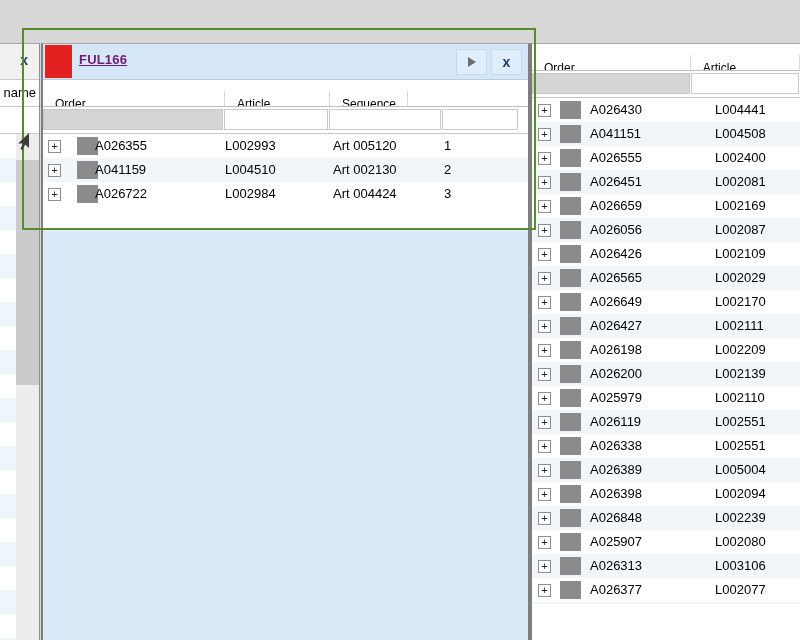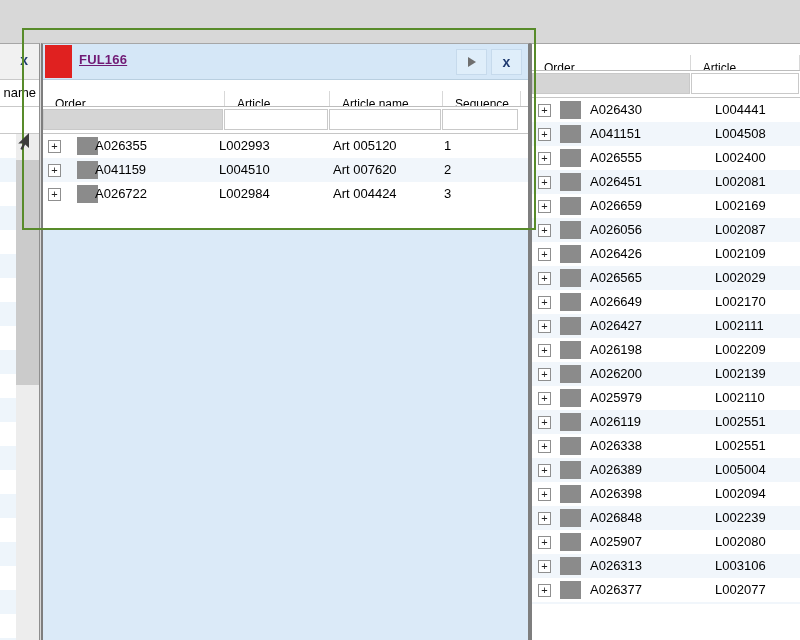--- a/index.html
+++ b/index.html
@@ -51,21 +51,21 @@
                background:#dbeaf8; border-top:1px solid #a6a6a6;
                border-left:2px solid #7e7e7e; border-right:2px solid #7e7e7e; }
   .ful-panel .titlebar { background:#d5e7f7; border-bottom:1px solid #b9cfe0; }
   .ful-panel .btn-expand { left:413px; }
   .ful-panel .btn-close  { left:448px; }
   .ful-panel .h-order { width:182px; } .ful-panel .h-article { width:105px; }
   .ful-panel .h-name  { width:113px; } .ful-panel .h-seq { width:78px; border-right:1px solid #d8d8d8; }
   .ful-panel .f-order { width:180px; } .ful-panel .f-article { width:104px; }
   .ful-panel .f-name  { width:112px; } .ful-panel .f-seq { width:76px; }
   .ful-body { background:#fff; height:95px; border-bottom:1px solid #c3d6e6; }
-  .ful-body .c-order { left:52px; } .ful-body .c-article { left:176px; }
+  .ful-body .c-order { left:52px; } .ful-body .c-article { left:182px; }
   .ful-body .c-name { left:290px; } .ful-body .c-seq { left:401px; }
 
   
   .fes-panel { position:absolute; left:530px; top:43px; width:270px; height:597px;
                background:#fff; border-top:1px solid #a6a6a6; border-left:2px solid #7e7e7e; overflow:hidden; }
   .fes-panel .titlebar { background:#f9f9f9; border-bottom:1px solid #cfcfcf; }
   .fes-panel .h-order { width:178px; } .fes-panel .h-article { width:122px; }
   .fes-panel .f-order { width:176px; } .fes-panel .f-article { width:121px; }
   .fes-body { background:#fff; height:506px; overflow:hidden; }
   .fes-body .cell-expander { left:6px; } .fes-body .cell-chip { left:28px; width:21px; }
@@ -121,21 +121,20 @@
   <div class="ful-panel">
     <div class="titlebar">
       <span class="status-chip" style="background: rgb(224, 33, 32);"></span>
       <span class="panel-title">FUL166</span>
       <span class="tb-btn btn-expand"><span class="arrow"></span></span>
       <span class="tb-btn tb-close btn-close">x</span>
     </div>
     <div class="grid-header">
       <span class="h-cell h-order">Order</span>
       <span class="h-cell h-article">Article</span>
-      <span class="h-cell h-name">Article name</span>
       <span class="h-cell h-seq">Sequence</span>
     </div>
     <div class="grid-filter">
       <span class="f-cell gray f-order"></span>
       <span class="f-cell f-article"></span>
       <span class="f-cell f-name"></span>
       <span class="f-cell f-seq"></span>
     </div>
     <div class="ful-body" id="ful-rows">
         <div class="grid-row">
@@ -144,21 +143,21 @@
           <span class="rcell c-order">A026355</span>
           <span class="rcell c-article">L002993</span>
           <span class="rcell c-name">Art 005120</span>
           <span class="rcell c-seq">1</span>
         </div>
         <div class="grid-row alt">
           <span class="cell-expander">+</span>
           <span class="cell-chip"></span>
           <span class="rcell c-order">A041159</span>
           <span class="rcell c-article">L004510</span>
-          <span class="rcell c-name">Art 007620</span>
+          <span class="rcell c-name">Art 002130</span>
           <span class="rcell c-seq">2</span>
         </div>
         <div class="grid-row">
           <span class="cell-expander">+</span>
           <span class="cell-chip"></span>
           <span class="rcell c-order">A026722</span>
           <span class="rcell c-article">L002984</span>
           <span class="rcell c-name">Art 004424</span>
           <span class="rcell c-seq">3</span>
         </div>

